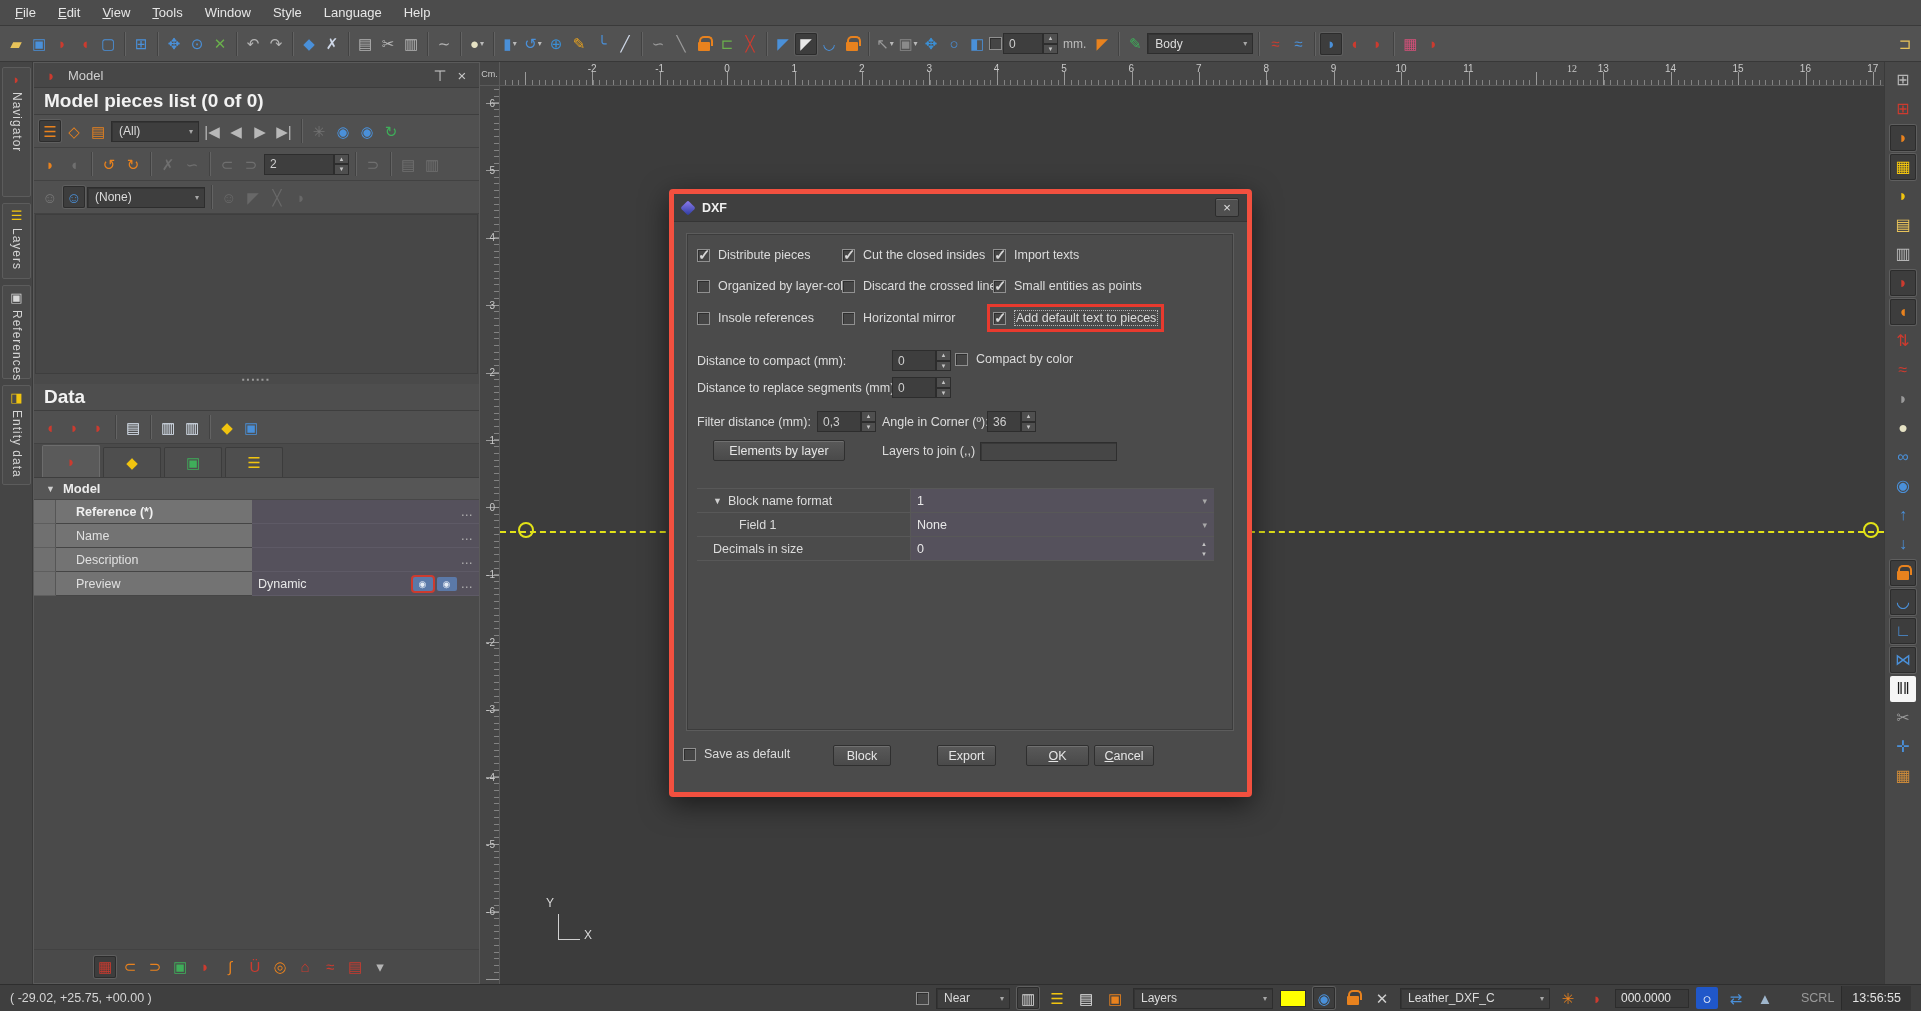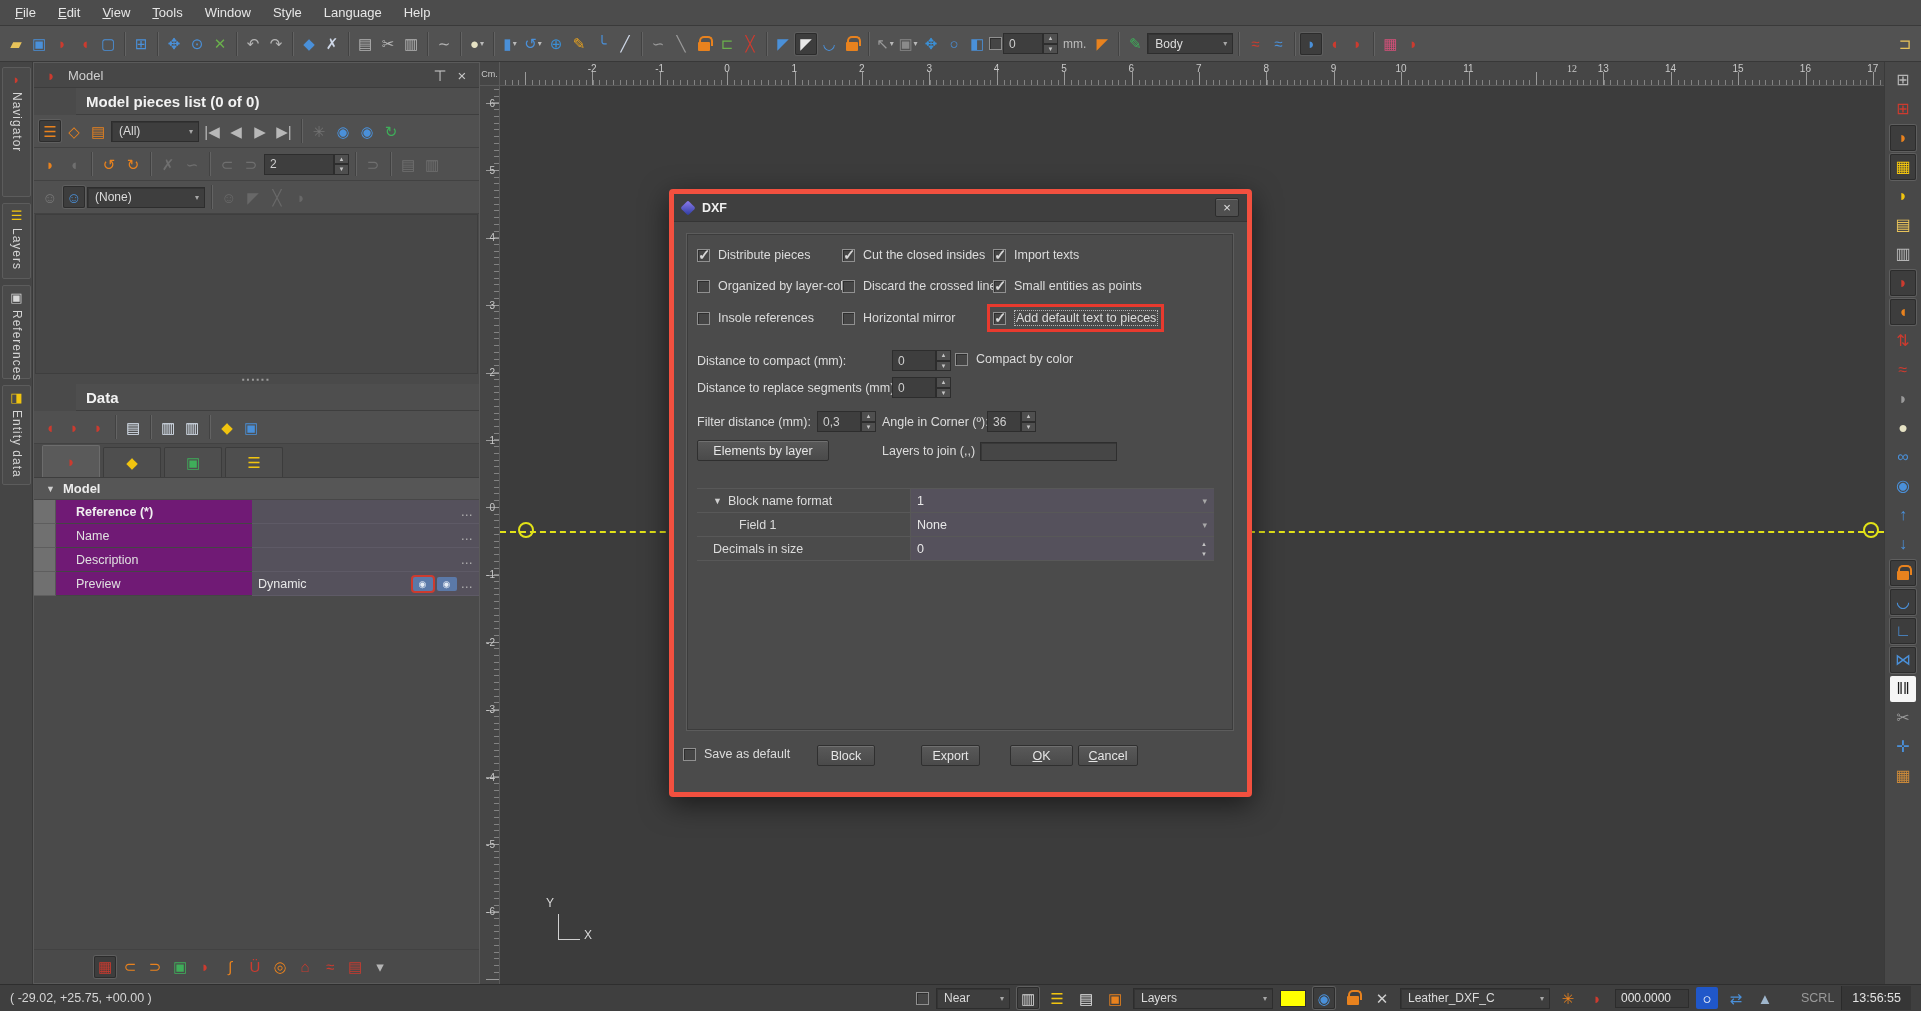--- a/index.html
+++ b/index.html
@@ -37,34 +37,34 @@
   .tabstrip{position:absolute;left:0;top:62px;width:33px;bottom:27px;background:#454545;border-right:1px solid #3a3a3a;}
   .vtab{position:absolute;left:2px;width:29px;background:#4a4a4a;border:1px solid #5c5c5c;border-radius:2px;
         display:flex;flex-direction:column;align-items:center;padding-top:5px;gap:6px;}
   .vtab .vicon{font-size:13px;line-height:1;}
   .vtab .vlabel{writing-mode:vertical-rl;font-size:12px;color:#d5d5d5;letter-spacing:1px;}
   
   .panel{position:absolute;left:33px;top:62px;width:447px;bottom:27px;background:#4a4a4a;border:1px solid #5a5a5a;display:flex;flex-direction:column;}
   .p-title{height:25px;background:#474747;border-bottom:1px solid #3c3c3c;display:flex;align-items:center;gap:6px;padding:0 6px;color:#cfcfcf;}
   .p-title .strip{display:flex;align-items:center;}
   .p-title .tspacer{flex:1;}
-  .p-header{height:27px;display:flex;align-items:center;padding:0 10px;font-weight:bold;font-size:15px;color:#f2f2f2;background:#4e4e4e;border-bottom:1px solid #3e3e3e;margin-left:42px;}
+  .p-header{height:27px;display:flex;align-items:center;padding:0 10px;font-weight:bold;font-size:19px;color:#f2f2f2;background:#4e4e4e;border-bottom:1px solid #3e3e3e;}
   .p-row{height:33px;background:#505050;border-bottom:1px solid #424242;display:flex;align-items:center;padding:0 5px;gap:2px;}
   .p-list{flex:none;height:160px;background:#474747;border:1px solid #3e3e3e;margin:0 1px;}
   .splitter{height:10px;display:flex;align-items:center;justify-content:center;color:#9c9c9c;font-size:8px;letter-spacing:2px;}
   .dtabs{height:34px;display:flex;align-items:flex-end;gap:3px;padding:2px 8px 0 8px;background:#4a4a4a;border-bottom:1px solid #3e3e3e;}
   .dtab{width:58px;height:30px;background:#4e4e4e;border:1px solid #3c3c3c;border-bottom:none;display:flex;align-items:center;justify-content:center;border-radius:2px 2px 0 0;}
   .dtab.active{background:#5a5a5a;border-color:#6c6c6c;height:32px;}
   .dtab .g{font-size:15px;}
   .msec{height:22px;background:#565656;border-bottom:1px solid #474747;display:flex;align-items:center;gap:8px;padding-left:12px;font-weight:bold;color:#ececec;}
   .msec .tri{font-size:9px;color:#cfcfcf;}
   .mtable{display:block;}
   .mrow{display:grid;grid-template-columns:22px 196px 1fr;height:24px;}
   .mg{background:#707070;border-bottom:1px solid #5e5e5e;border-right:1px solid #565656;}
-  .ml{background:#701a75;border-bottom:1px solid #454545;display:flex;align-items:center;padding-left:20px;color:#e0e0e0;font-size:12.5px;}
+  .ml{background:#737373;border-bottom:1px solid #454545;display:flex;align-items:center;padding-left:20px;color:#e0e0e0;font-size:12.5px;}
   .ml.bold{font-weight:bold;color:#f0f0f0;}
   .mv{background:#55515c;border-bottom:1px solid #5e5a66;display:flex;align-items:center;padding:0 6px;color:#e8e8e8;font-size:12.5px;gap:4px;}
   .mv .dots{margin-left:auto;color:#b5b5b5;}
   .cam{width:20px;height:14px;background:#5b79a8;color:#e5ecf5;font-size:9px;display:flex;align-items:center;justify-content:center;border-radius:2px;flex:none;}
   .cam.capture{box-shadow:0 0 0 2px #cc3b2f;}
   .p-fill{flex:1;background:#4a4a4a;}
   .p-bottom{height:34px;display:flex;align-items:center;padding-left:60px;gap:3px;background:#4a4a4a;border-top:1px solid #424242;}
   
   .canvas{position:absolute;left:480px;top:62px;right:37px;bottom:27px;background:#3c3c3c;overflow:hidden;}
   .corner{position:absolute;left:0;top:0;width:20px;height:24px;background:#464646;border-right:1px solid #5a5a5a;border-bottom:1px solid #5a5a5a;
@@ -108,21 +108,21 @@
   .dlg-close{margin-left:auto;width:24px;height:19px;background:#4f4f4f;border:1px solid #2c2c2c;box-shadow:inset 0 1px 0 #6c6c6c;
              display:flex;align-items:center;justify-content:center;color:#e0e0e0;font-size:13px;border-radius:2px;}
   .dgroup{position:absolute;left:13px;top:40px;width:546px;height:496px;border:1px solid #3c3c3c;box-shadow:0 0 0 1px #5c5c5c;}
   .dlg-checks{position:absolute;left:23px;top:54px;display:grid;grid-template-columns:145px 151px 210px;row-gap:17px;}
   .dcheck{display:flex;align-items:center;gap:8px;justify-self:start;}
   .dcheck .dlabel{white-space:nowrap;}
   .dcheck.hl{outline:3px solid #e83a2e;outline-offset:3px;}
   .dcheck.hl .dlabel{border:1px dotted #b5b5b5;padding:0 1px;}
   .af{position:absolute;white-space:nowrap;}
   .dbtn{position:absolute;height:21px;background:linear-gradient(#595959,#4a4a4a);border:1px solid #2f2f2f;box-shadow:inset 0 1px 0 #707070;
-        color:#e5e5e5;display:flex;align-items:center;justify-content:center;border-radius:2px;font-size:12.5px;}
+        color:#e5e5e5;display:flex;align-items:center;justify-content:center;border-radius:2px;font-size:12.5px;margin-left:16px;}
   .dbtn .lbl{display:inline-block;}
   .dbtn.ul .lbl::first-letter{text-decoration:underline;}
   .dinput{position:absolute;height:19px;background:#464646;border:1px solid #2e2e2e;box-shadow:inset 1px 1px 0 #383838;}
   .btable{position:absolute;left:23px;top:294px;width:517px;border-top:1px solid #585858;}
   .brow{display:grid;grid-template-columns:213px 1fr;height:24px;border-bottom:1px solid #585858;}
   .brow .bl{display:flex;align-items:center;gap:6px;padding-left:16px;color:#dcdcdc;}
   .brow .bl.ind{padding-left:42px;}
   .brow .bl .tri{font-size:9px;color:#cfcfcf;}
   .brow .bv{background:#55515c;border-left:1px solid #585858;display:flex;align-items:center;padding:0 6px;position:relative;color:#e8e8e8;}
   .brow .bv .arr{position:absolute;right:7px;font-size:9px;color:#a8a8a8;}
@@ -284,21 +284,21 @@
       </span>
     </span>
     <span class="slabel">mm.</span>
     <span class="ticon">
       <span class="g" style="color: rgb(232, 130, 30);">◤</span>
     </span>
     <span class="sep"></span>
     <span class="ticon">
       <span class="g" style="color: rgb(63, 174, 90);">✎</span>
     </span>
-    <span class="dd" style="width: 86px;">
+    <span class="dd" style="width: 106px;">
       <span>Body</span>
       <span class="arr">▾</span>
     </span>
     <span class="sep"></span>
     <span class="ticon">
       <span class="g" style="color: rgb(204, 59, 47);">≈</span>
     </span>
     <span class="ticon">
       <span class="g" style="color: rgb(74, 144, 217);">≈</span>
     </span>

